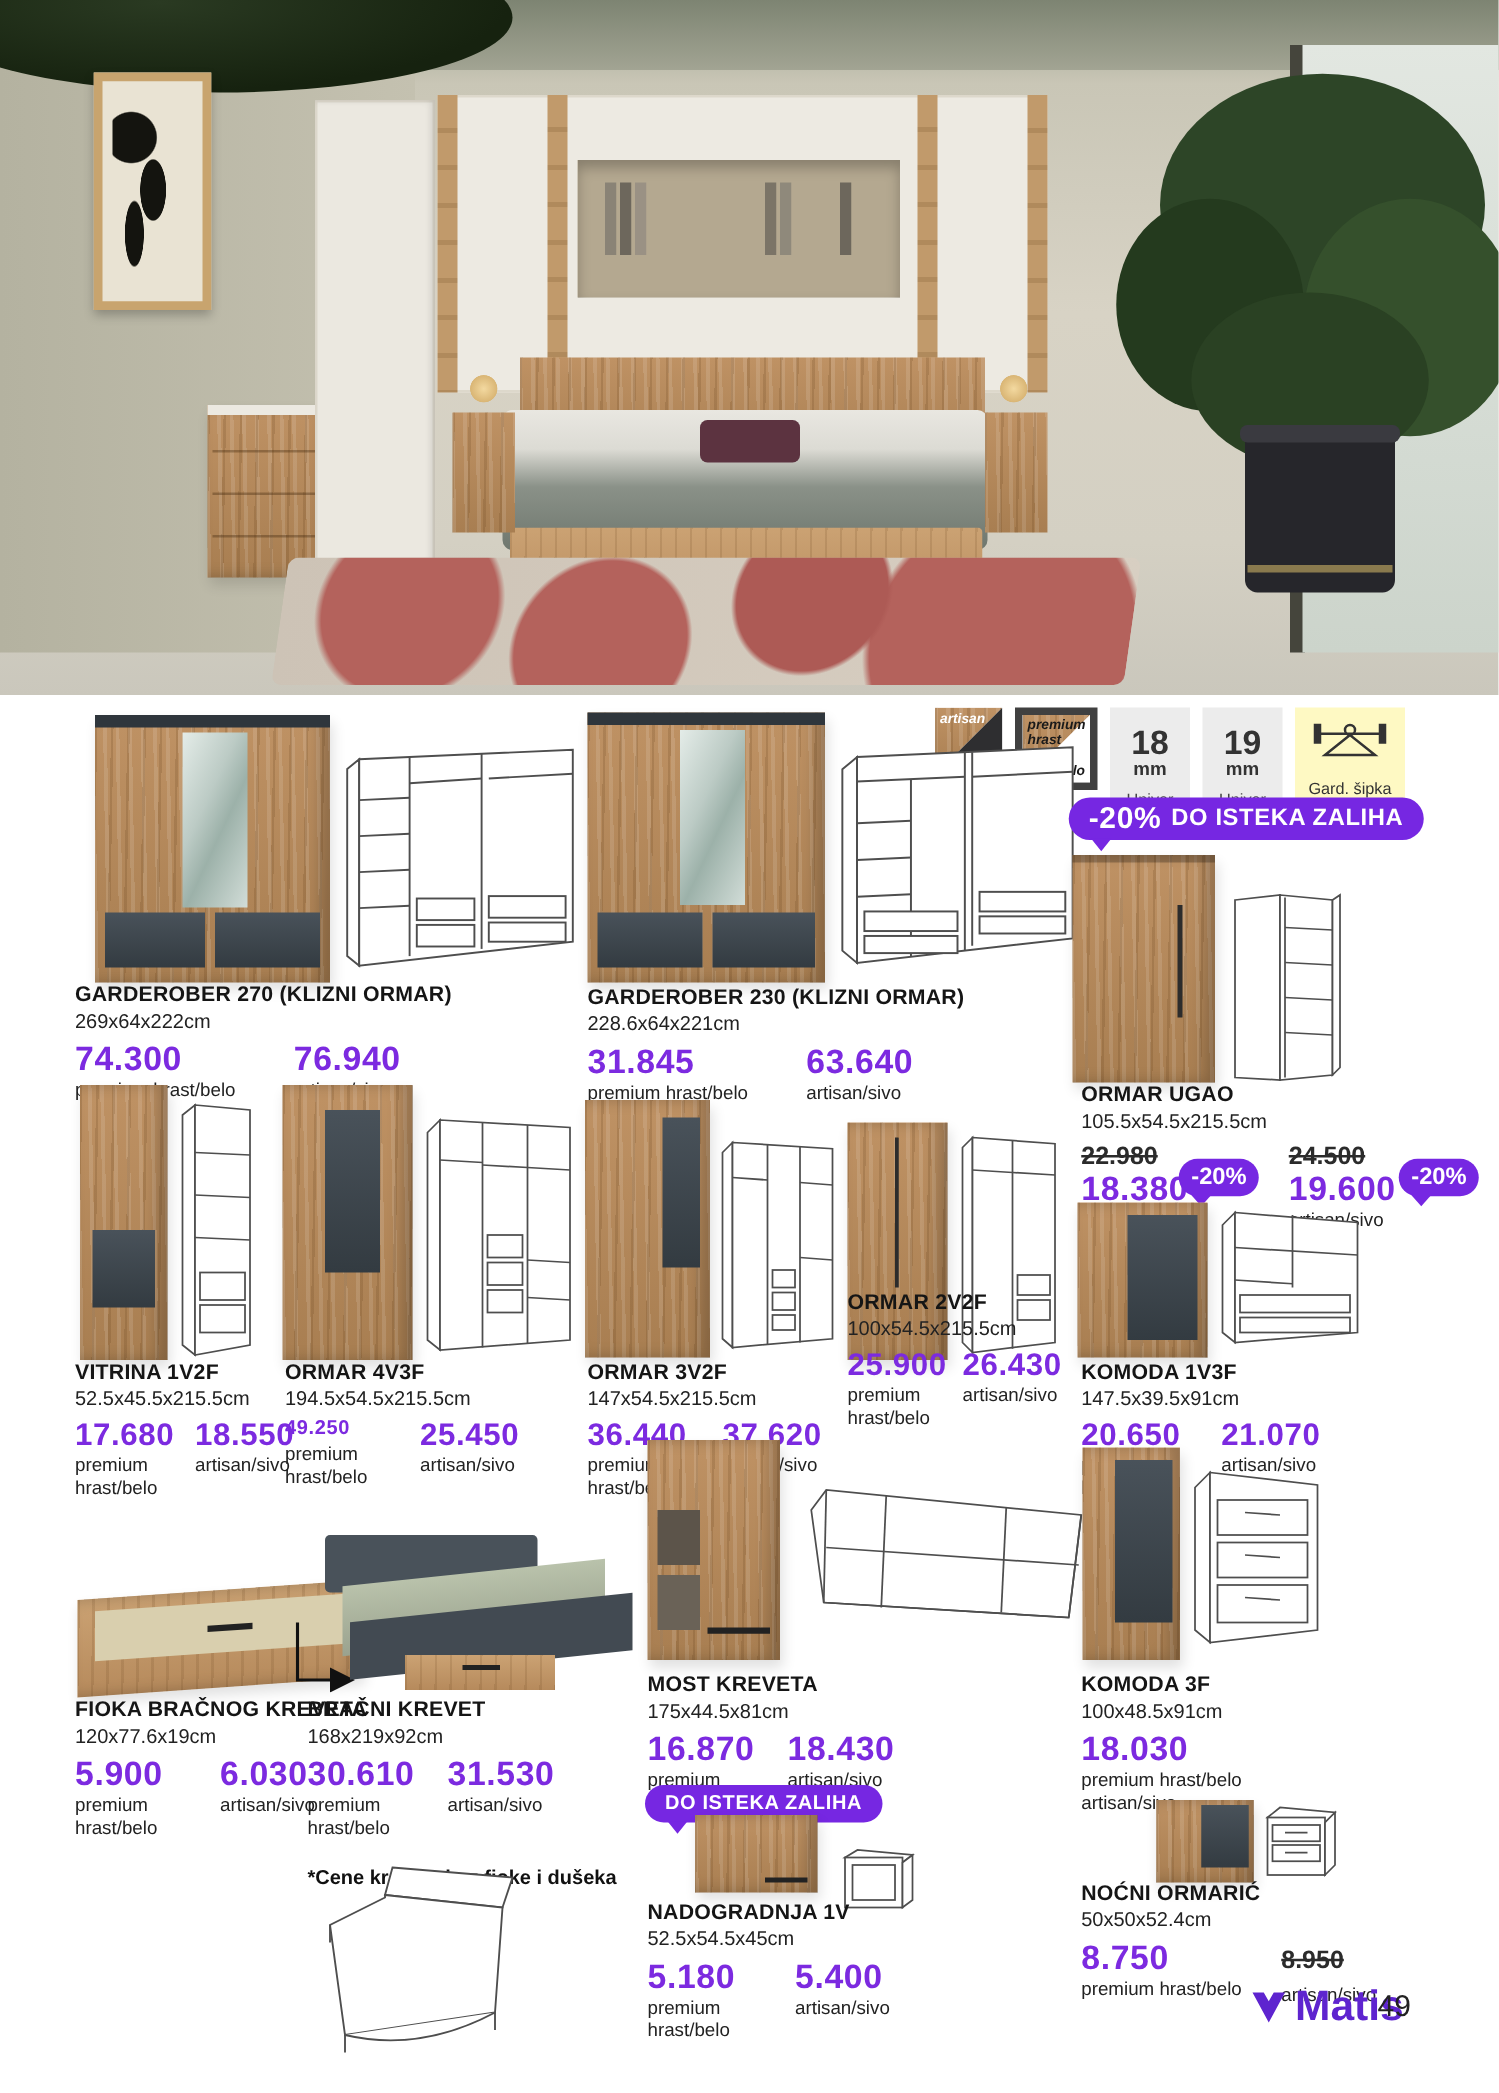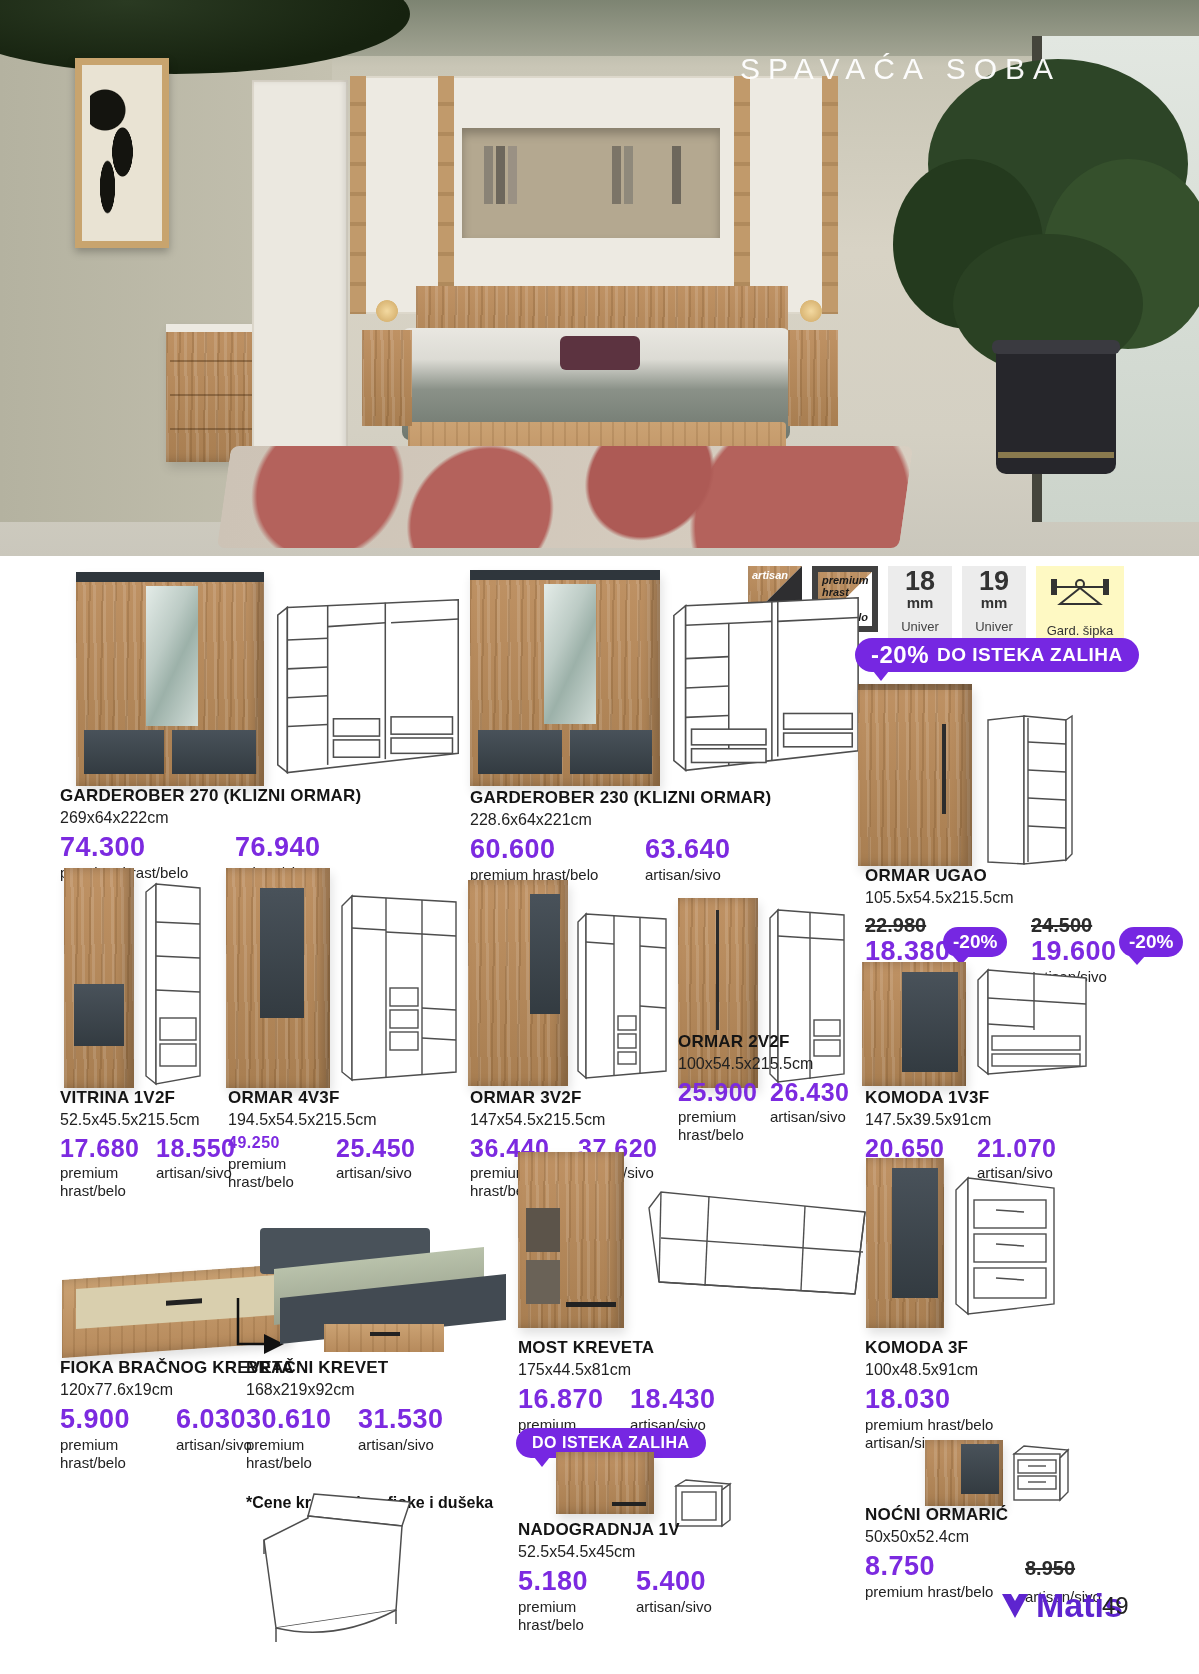--- a/index.html
+++ b/index.html
@@ -53,21 +53,21 @@
   .hero-sub{font-size:30px;letter-spacing:8px;font-weight:400;opacity:.96;}
   .hero-main{font-size:48px;letter-spacing:5px;font-weight:700;margin-top:2px;}
 
   
   .swatch{width:54px;height:54px;position:relative;overflow:hidden;font-size:11px;font-weight:700;font-style:italic;}
   .swatch .tri-top{position:absolute;inset:0;clip-path:polygon(0 0,100% 0,0 100%);}
   .swatch .tri-bot{position:absolute;inset:0;clip-path:polygon(100% 0,100% 100%,0 100%);}
   .swatch .t1{position:absolute;left:4px;top:3px;}
   .swatch .t2{position:absolute;right:4px;bottom:3px;}
   .graybadge{width:64px;height:80px;background:#ececec;text-align:center;color:#333;}
-  .graybadge .num{font-size:27px;font-weight:800;line-height:1;margin-top:2px;}
+  .graybadge .num{font-size:27px;font-weight:800;line-height:1;margin-top:15px;}
   .graybadge .unit{font-size:15px;font-weight:800;line-height:1.1;}
   .graybadge .lbl{font-size:13px;color:#444;margin-top:7px;font-weight:400;}
   .rodbadge{width:88px;height:80px;background:#fef9c3;text-align:center;color:#333;}
   .rodbadge .lbl{font-size:13px;margin-top:5px;}
 
   
   .pname{font-size:17px;font-weight:700;color:#151515;letter-spacing:.2px;}
   .pdims{font-size:16px;color:#222;margin-top:3px;}
   .prow{display:flex;margin-top:6px;}
   .pcol{display:flex;flex-direction:column;}
@@ -150,21 +150,20 @@
     <svg class="abs" style="left:878px;top:44px" width="322" height="470" viewBox="0 0 322 470">
       <ellipse cx="180" cy="120" rx="130" ry="105" fill="#2d4527"></ellipse>
       <ellipse cx="90" cy="200" rx="75" ry="85" fill="#243a1e"></ellipse>
       <ellipse cx="250" cy="210" rx="85" ry="95" fill="#35502c"></ellipse>
       <ellipse cx="170" cy="260" rx="95" ry="70" fill="#2a4123"></ellipse>
       <rect x="118" y="300" width="120" height="130" rx="10" fill="#26262b"></rect>
       <rect x="114" y="296" width="128" height="14" rx="6" fill="#3a3a40"></rect>
       <rect x="120" y="408" width="116" height="6" fill="#8a7a4e"></rect>
     </svg>
     <div class="abs hero-title">
-      <div class="hero-sub">SPAVAĆA SOBA</div>
     </div>
   </div>
 
   <div class="abs" style="left:748px;top:566px;display:flex;gap:10px;align-items:flex-start">
     <div class="swatch">
       <div class="tri-top wood"></div>
       <div class="tri-bot" style="background:#2e2e30"></div>
       <span class="t1" style="color:#fff">artisan</span>
       <span class="t2" style="color:#fff">sivo</span>
     </div>
@@ -257,21 +256,21 @@
       <rect x="118" y="126" width="70" height="16"></rect>
         <rect x="118" y="146" width="70" height="14"></rect>
       <line x1="112" y1="32" x2="194" y2="28"></line>
     </g>
   </svg>
   <div class="abs" style="left:470px;top:788px;width:400px">
     <div class="pname">GARDEROBER 230 (KLIZNI ORMAR)</div>
     <div class="pdims">228.6x64x221cm</div>
     <div class="prow">
       <div class="pcol" style="width:175px">
-        <span class="price">60.600</span>
+        <span class="price">31.845</span>
         <span class="finish">premium hrast/belo</span>
       </div>
       <div class="pcol">
         <span class="price">63.640</span>
         <span class="finish">artisan/sivo</span>
       </div>
     </div>
   </div>
 
   <div class="pill pill-big" style="left:855px;top:638px">

